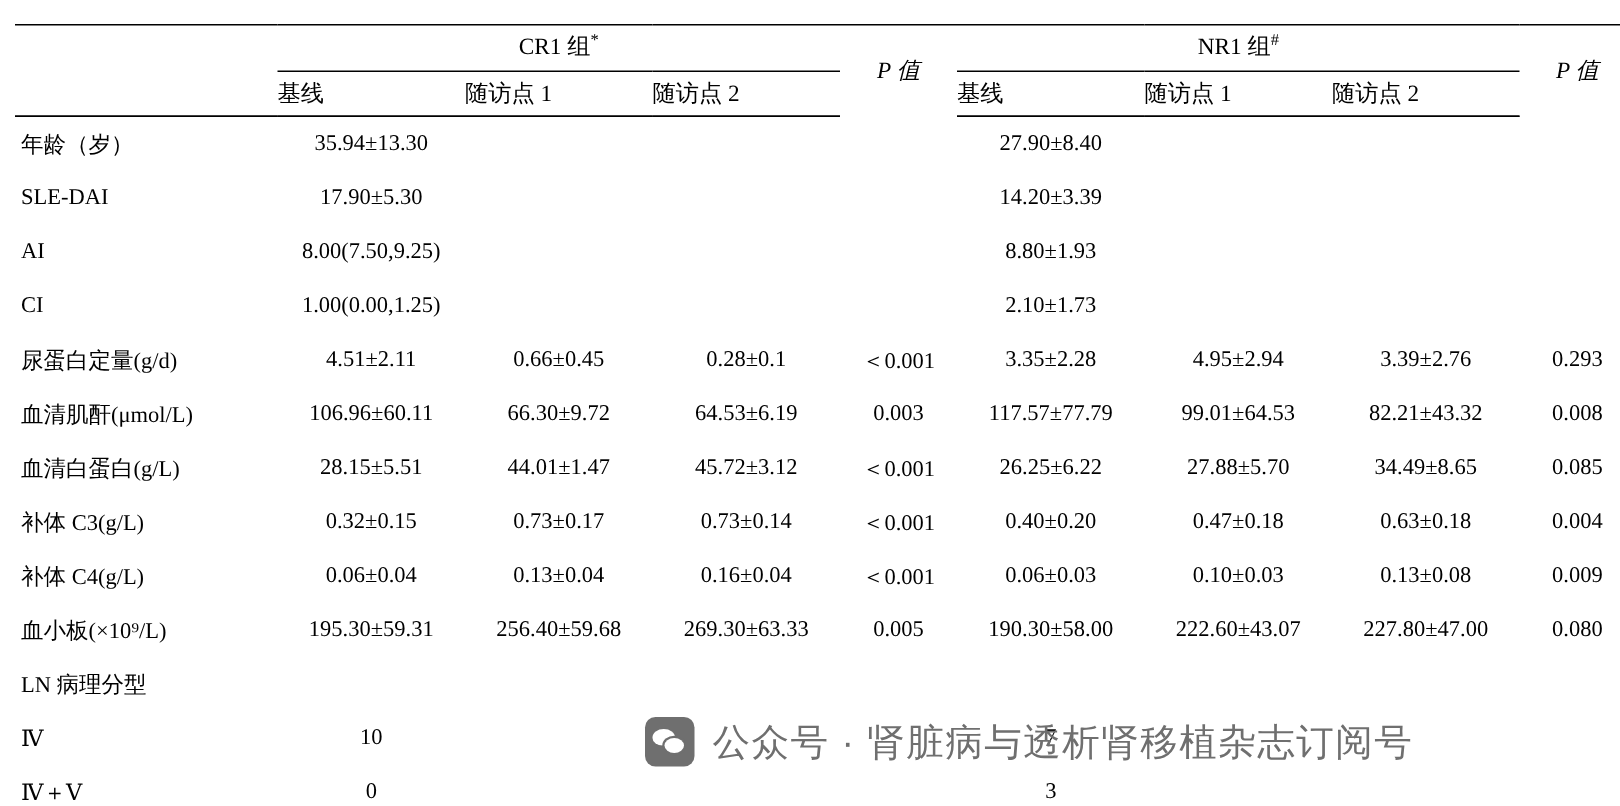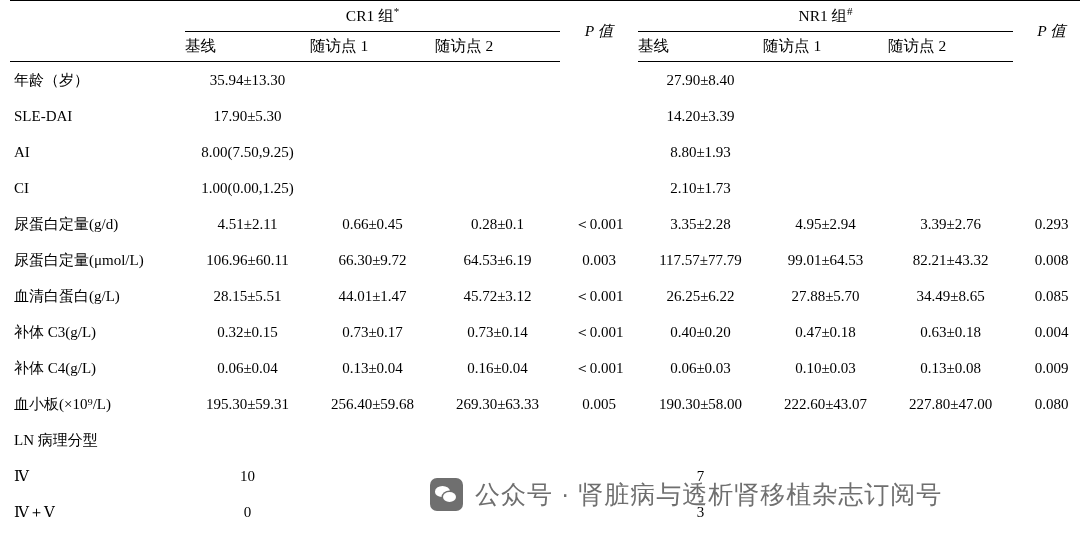--- a/index.html
+++ b/index.html
@@ -13,21 +13,21 @@
     font-family: "Liberation Serif", "DejaVu Serif", serif;
     color: #000000;
     position: relative;
     overflow: hidden;
   }
   .table-wrap {
     position: relative;
     width: 1080px;
     height: 537px;
     box-sizing: border-box;
-    padding: 0 10px;
+    padding: 16px 10px;
   }
   table.data {
     width: 1060px;
     border-collapse: collapse;
     table-layout: fixed;
     font-size: 15px;
   }
   table.data td, table.data th {
     padding: 0;
     font-weight: normal;
@@ -215,21 +215,21 @@
         <td>4.51±2.11</td>
         <td>0.66±0.45</td>
         <td>0.28±0.1</td>
         <td>＜0.001</td>
         <td>3.35±2.28</td>
         <td>4.95±2.94</td>
         <td>3.39±2.76</td>
         <td>0.293</td>
       </tr>
       <tr>
-        <td class="rowlabel">尿蛋白定量(μmol/L)</td>
+        <td class="rowlabel">血清肌酐(μmol/L)</td>
         <td>106.96±60.11</td>
         <td>66.30±9.72</td>
         <td>64.53±6.19</td>
         <td>0.003</td>
         <td>117.57±77.79</td>
         <td>99.01±64.53</td>
         <td>82.21±43.32</td>
         <td>0.008</td>
       </tr>
       <tr>

